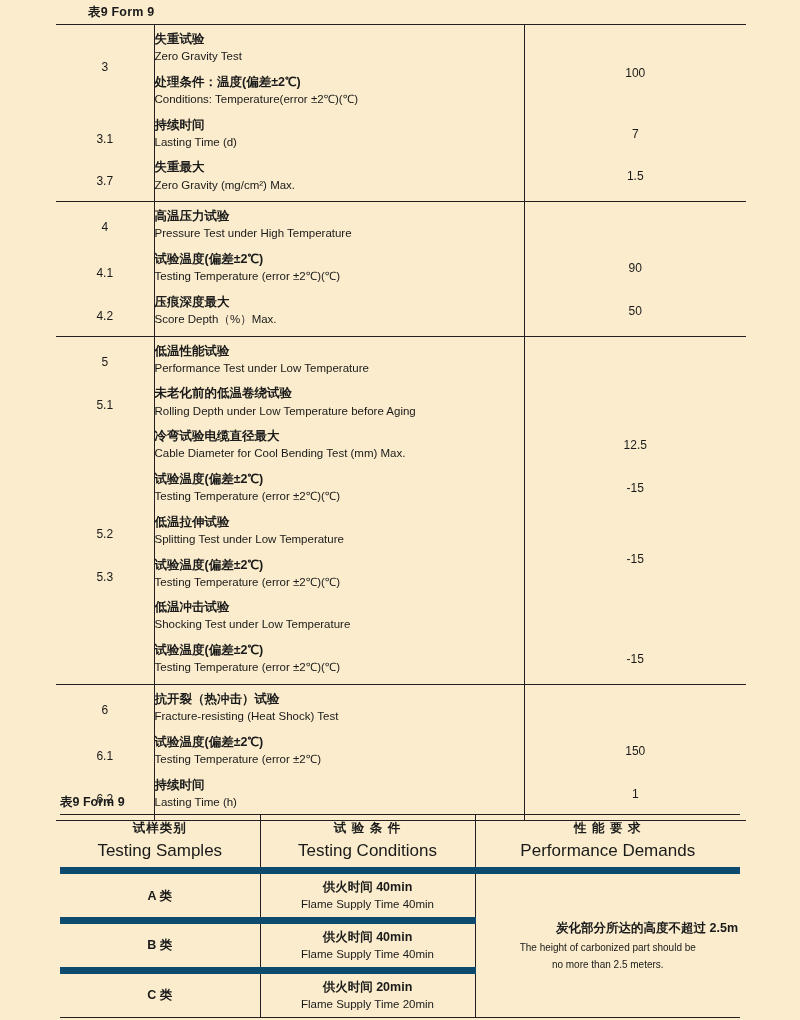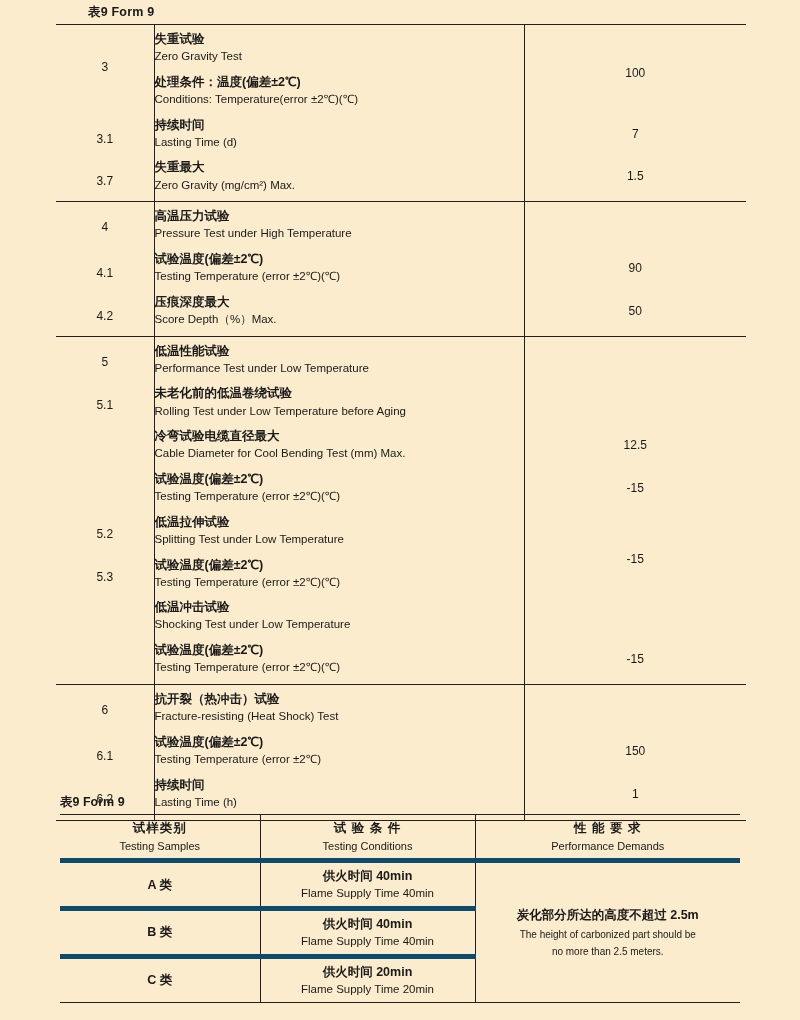--- a/index.html
+++ b/index.html
@@ -129,46 +129,47 @@
     padding: 4px 2px;
     text-align: center;
     vertical-align: middle;
   }
   .f-c1 { width: 200px; }
   .f-c2 { width: 215px; }
   .f-c3 { width: 265px; }
 
   .bt { border-top: 1.6px solid #231f20; }
   .bb { border-bottom: 1.6px solid #231f20; }
-  .bbthin { border-bottom: 5px solid #0c4a6e; }
+  .bbthin { border-bottom: 7px solid #0c4a6e; }
   .brt { border-right: 1.2px solid #231f20; }
 
   .hcn {
     font-size: 12.5px;
     font-weight: bold;
     letter-spacing: 1px;
     line-height: 1.5;
   }
   .hen {
-    font-size: 11px;
+    font-size: 17px;
     line-height: 1.5;
   }
   .rowcn {
     font-size: 12.5px;
     font-weight: bold;
     line-height: 1.45;
   }
   .rowen {
     font-size: 11.5px;
     line-height: 1.45;
   }
   .demand-cn {
     font-size: 12.5px;
     font-weight: bold;
     line-height: 1.7;
+    text-align: right;
   }
   .demand-en {
     font-size: 10px;
     line-height: 1.7;
   }
 </style>
 </head>
 <body>
 
 <div class="page">
@@ -308,21 +309,21 @@
         </td>
       </tr>
       <tr>
         <td class="num">
           <div style="height:18px"></div>
           <div class="numlbl">5.1</div>
         </td>
         <td class="item">
           <div class="blk">
             <div class="cn">未老化前的低温卷绕试验</div>
-            <div class="en">Rolling Test under Low Temperature before Aging</div>
+            <div class="en">Rolling Depth under Low Temperature before Aging</div>
           </div>
         </td>
         <td class="val">
           <div class="vallbl"></div>
         </td>
       </tr>
       <tr>
         <td class="num">
           <div class="numlbl"></div>
         </td>

